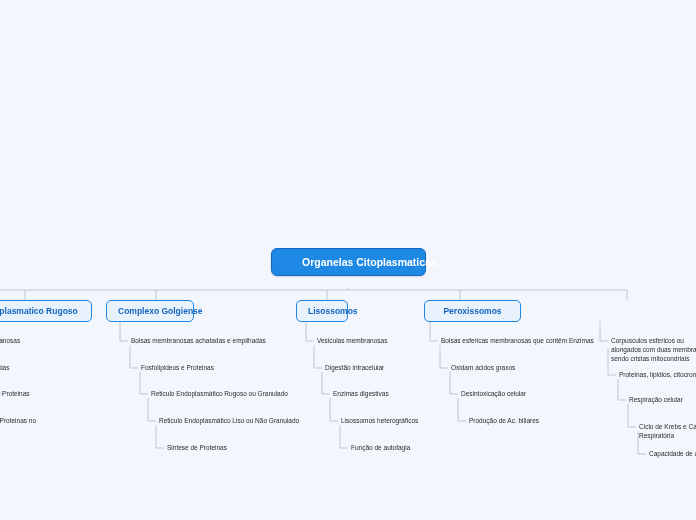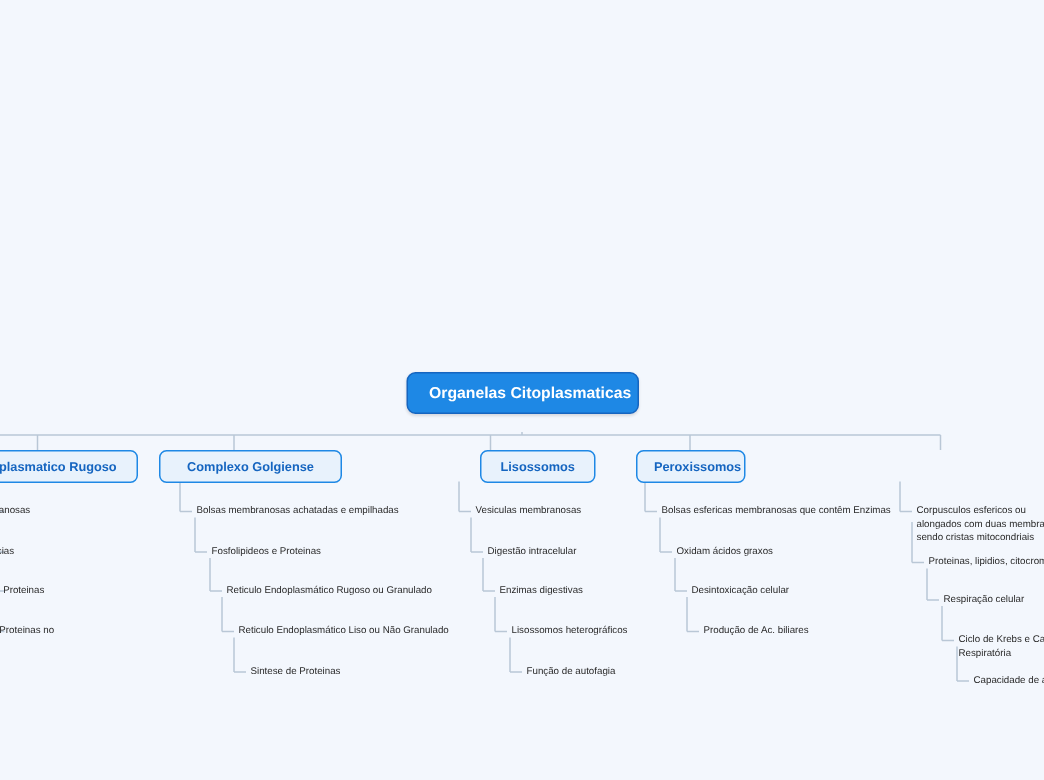--- a/index.html
+++ b/index.html
@@ -26,21 +26,21 @@
     box-sizing: border-box;
     white-space: nowrap;
   }
   .root-node {
     background: #1e88e5;
     color: #ffffff;
     border: 1px solid #1565c0;
     border-radius: 6px;
     font-size: 10.5px;
     font-weight: bold;
-    padding: 7px 14px;
+    padding: 7px 30px;
     text-align: left;
     box-shadow: 0 1px 2px rgba(0,0,0,0.12);
   }
   .organelle-node {
     background: #e8f2fc;
     color: #1565c0;
     border: 1px solid #1e88e5;
     border-radius: 5px;
     font-size: 8.5px;
     font-weight: bold;
@@ -136,35 +136,35 @@
   </svg>
 
   <div class="node root-node" style="left:271px; top:248px; width:155px;">Organelas Citoplasmaticas</div>
 
   <div class="node organelle-node" style="left:-72px; top:300px; width:164px;">Reticulo Endoplasmatico Rugoso</div>
   <div class="node leaf-node" style="left:-70px; top:335px; width:110px;">Rede de bolsas membranosas</div>
   <div class="node leaf-node" style="left:-70px; top:362px; width:110px;">Transporte de Substâncias</div>
   <div class="node leaf-node" style="left:-70px; top:388px; width:110px;">Ribossomos Aderidos e Proteinas</div>
   <div class="node leaf-node" style="left:-70px; top:415px; width:110px;">Produção e Sintese de Proteinas no RER</div>
 
-  <div class="node organelle-node" style="left:106px; top:300px; width:122px;">Complexo Golgiense</div>
+  <div class="node organelle-node" style="left:106px; top:300px; width:88px;">Complexo Golgiense</div>
   <div class="node leaf-node" style="left:129px; top:335px; width:140px;">Bolsas membranosas achatadas e empilhadas</div>
   <div class="node leaf-node" style="left:139px; top:362px; width:140px;">Fosfolipideos e Proteinas</div>
   <div class="node leaf-node" style="left:149px; top:388px; width:145px;">Reticulo Endoplasmático Rugoso ou Granulado</div>
   <div class="node leaf-node" style="left:157px; top:415px; width:150px;">Reticulo Endoplasmático Liso ou Não Granulado</div>
   <div class="node leaf-node" style="left:165px; top:442px; width:140px;">Sintese de Proteinas</div>
 
-  <div class="node organelle-node" style="left:296px; top:300px; width:77px;margin-left:24px;">Lisossomos</div>
+  <div class="node organelle-node" style="left:296px; top:300px; width:52px;">Lisossomos</div>
   <div class="node leaf-node" style="left:315px; top:335px; width:120px;">Vesiculas membranosas</div>
   <div class="node leaf-node" style="left:323px; top:362px; width:120px;">Digestão intracelular</div>
   <div class="node leaf-node" style="left:331px; top:388px; width:120px;">Enzimas digestivas</div>
   <div class="node leaf-node" style="left:339px; top:415px; width:120px;">Lisossomos heterográficos</div>
   <div class="node leaf-node" style="left:349px; top:442px; width:120px;">Função de autofagia</div>
 
-  <div class="node organelle-node" style="left:424px; top:300px; width:73px;">Peroxissomos</div>
+  <div class="node organelle-node" style="left:424px; top:300px; width:97px;">Peroxissomos</div>
   <div class="node leaf-node" style="left:439px; top:335px; width:165px;">Bolsas esfericas membranosas que contêm Enzimas</div>
   <div class="node leaf-node" style="left:449px; top:362px; width:140px;">Oxidam ácidos graxos</div>
   <div class="node leaf-node" style="left:459px; top:388px; width:140px;">Desintoxicação celular</div>
   <div class="node leaf-node" style="left:467px; top:415px; width:140px;">Produção de Ac. biliares</div>
 
   <div class="node leaf-node" style="left:609px; top:335px; width:100px;">Corpusculos esfericos ou alongados com duas membranas sendo cristas mitocondriais</div>
   <div class="node leaf-node" style="left:617px; top:369px; width:100px;">Proteinas, lipidios, citocromos</div>
   <div class="node leaf-node" style="left:627px; top:394px; width:100px;">Respiração celular</div>
   <div class="node leaf-node" style="left:637px; top:421px; width:100px;">Ciclo de Krebs e Cadeia Respiratória</div>
   <div class="node leaf-node" style="left:647px; top:448px; width:100px;">Capacidade de autoduplicação</div>

